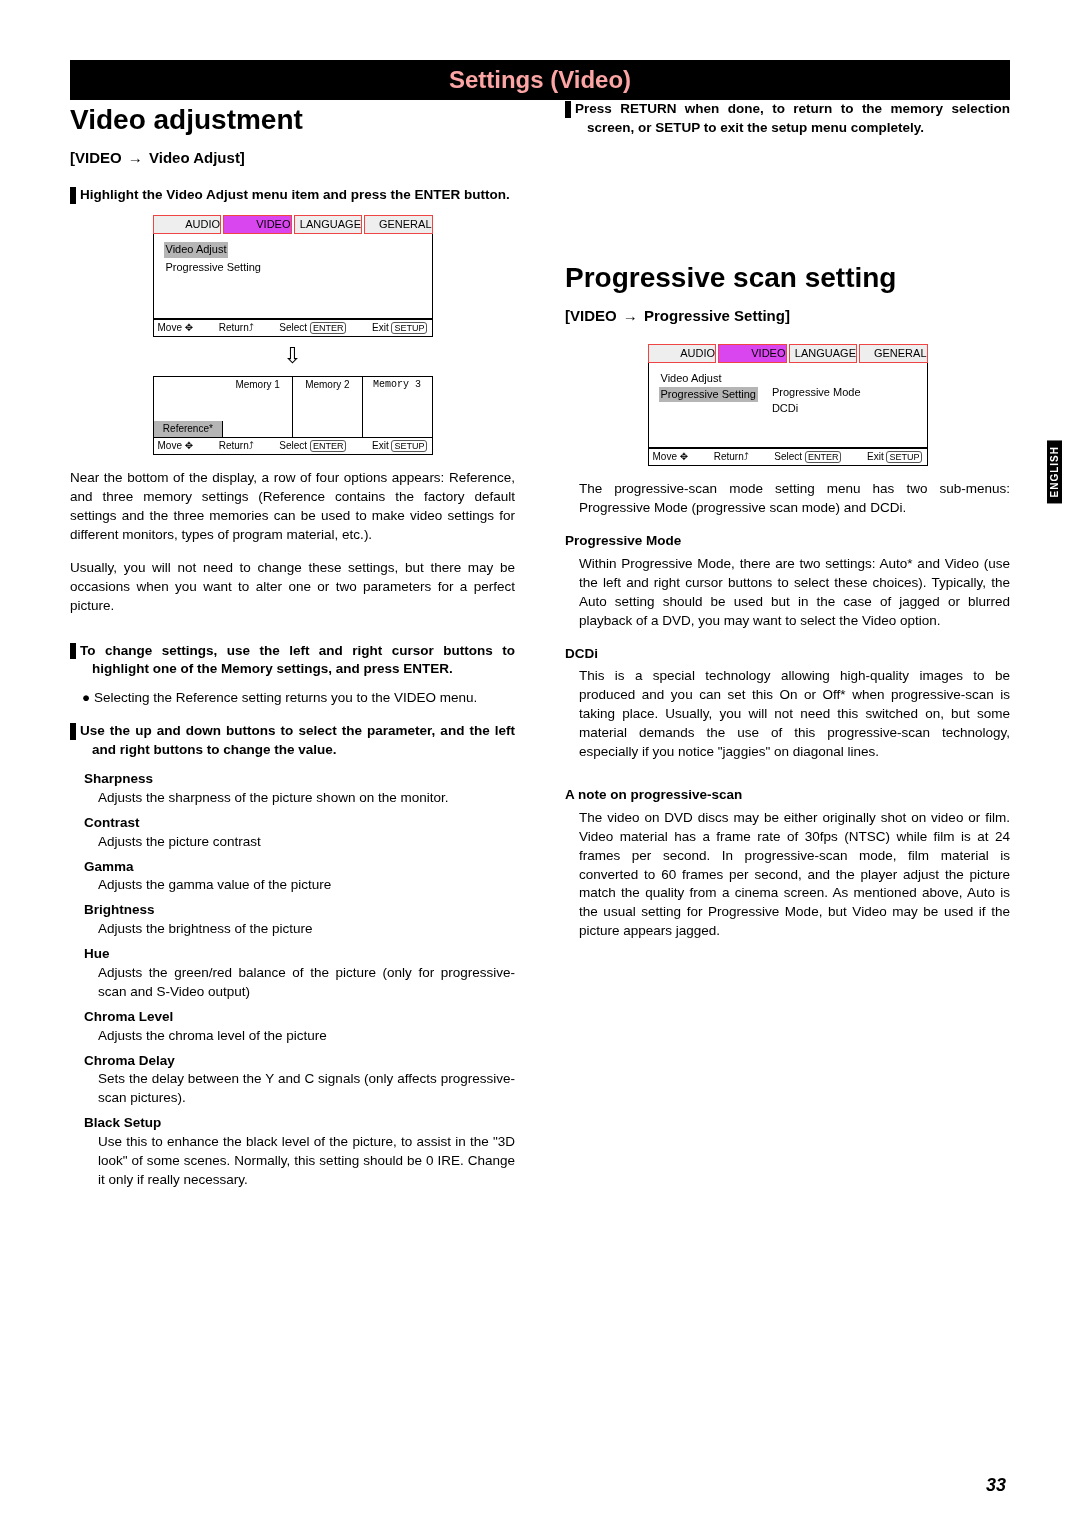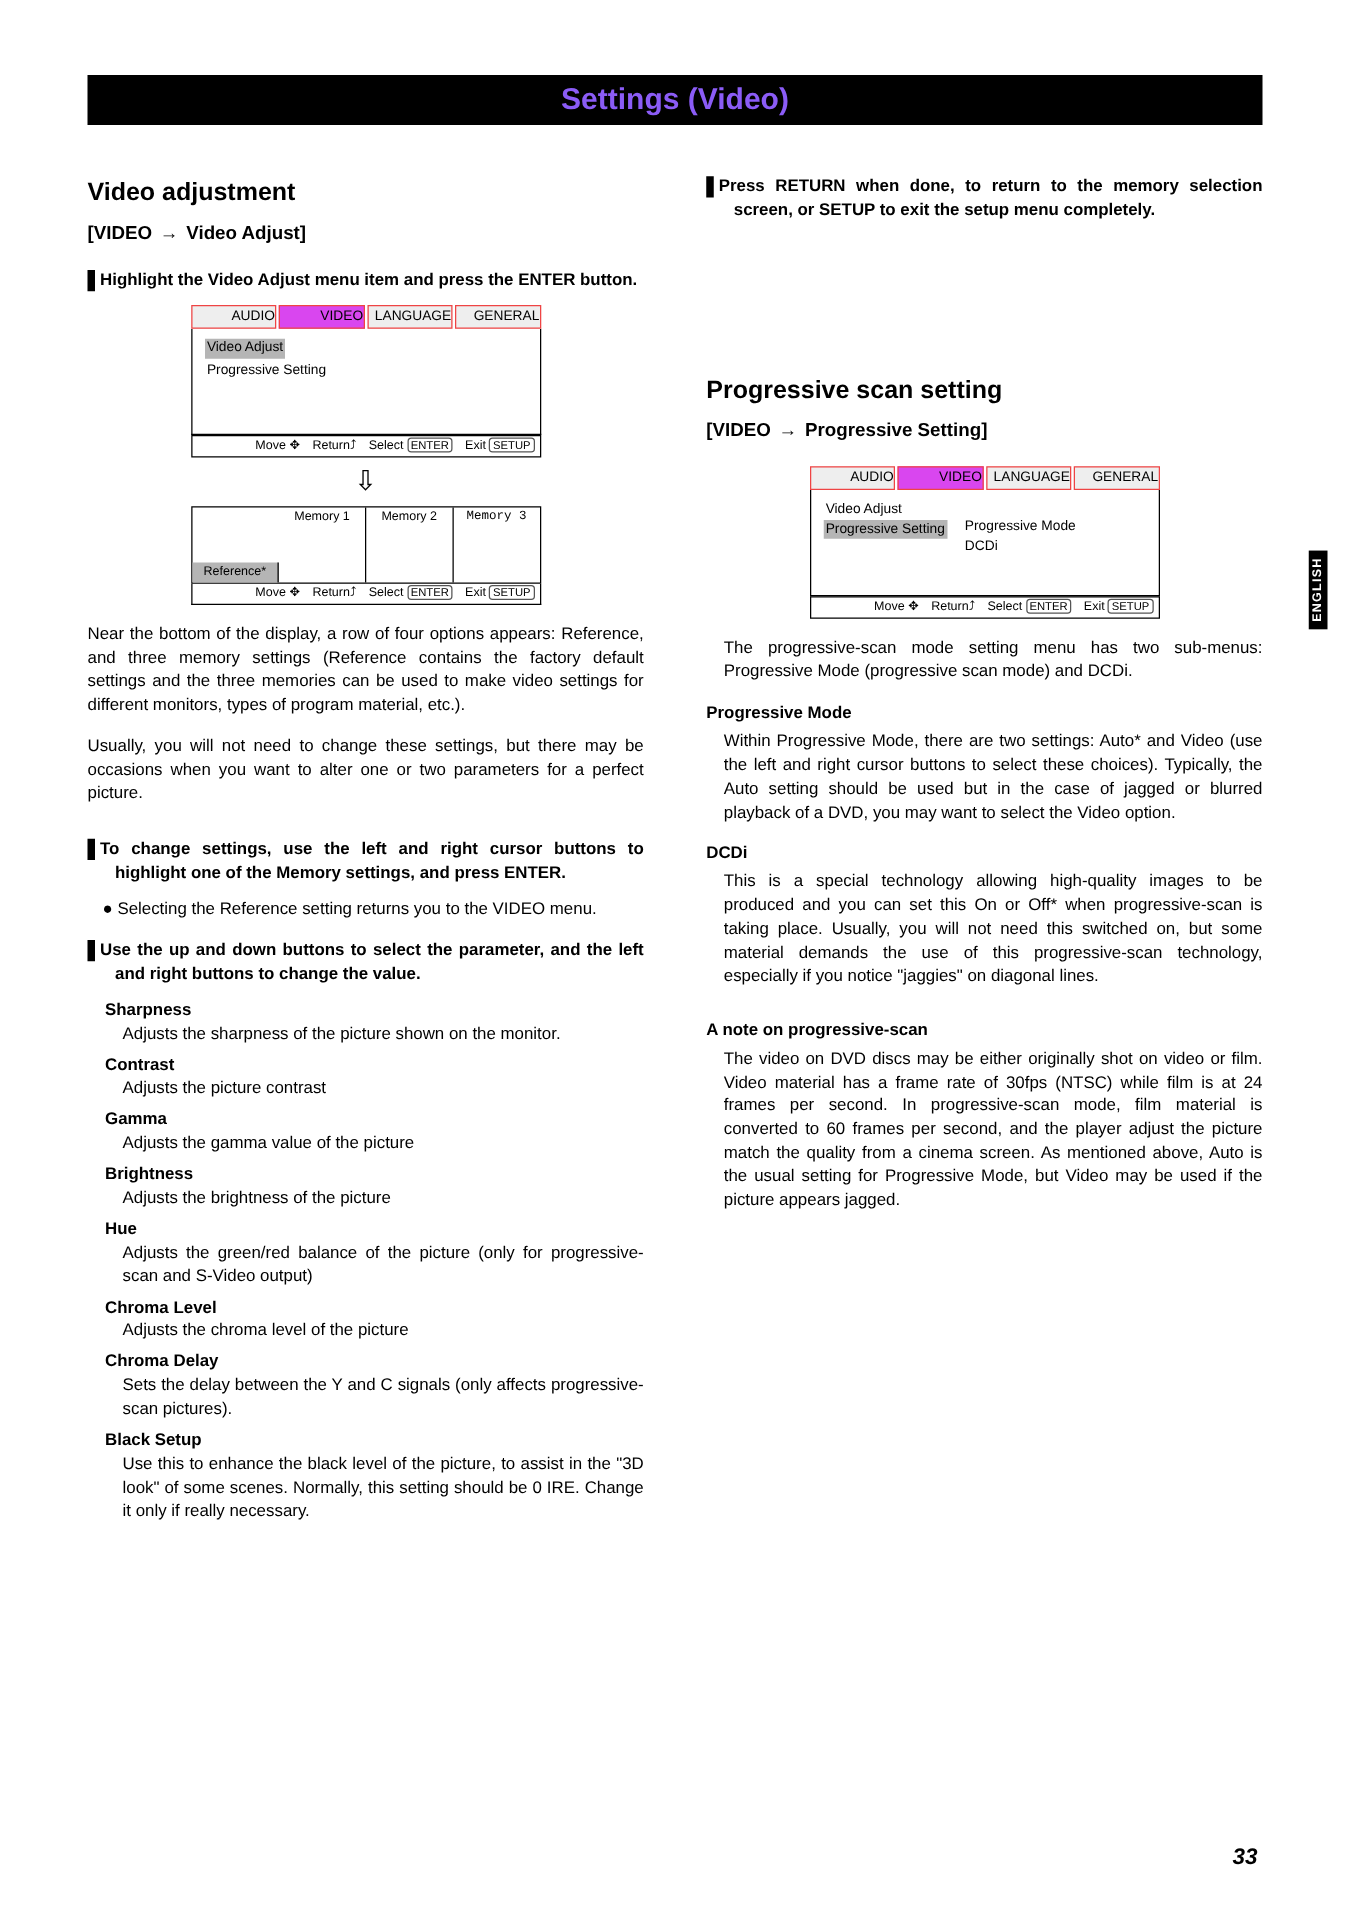--- a/index.html
+++ b/index.html
@@ -1,21 +1,21 @@
 <!DOCTYPE html>
 <html><head>
 <meta charset="utf-8">
 <style>
 * { margin: 0; padding: 0; box-sizing: border-box; }
 body { font-family: Arial, Helvetica, sans-serif; width: 1080px; height: 1526px; background: #fff; position: relative; }
 .page { padding: 60px 70px 40px 70px; }
-.header-bar { background: #000; color: #8b5cf6; text-align: center; font-size: 24px; font-weight: bold; padding: 6px 0; margin-bottom: 40px; }
+.header-bar { background: #000; color: #fca5a5; text-align: center; font-size: 24px; font-weight: bold; padding: 6px 0; }
 .cols { display: flex; gap: 50px; }
 .col { flex: 1; font-size: 13.5px; line-height: 1.4; }
-.section-title { font-size: 20px; font-weight: bold; margin-bottom: 8px; }
+.section-title { font-size: 28px; font-weight: bold; margin-bottom: 8px; }
 .subpath { font-size: 15px; font-weight: bold; margin-bottom: 18px; }
 .arrow { display: inline-block; margin: 0 2px; }
 .step-num { display: inline-block; background: #000; color: #fff; font-weight: bold; font-size: 12px; padding: 0 3px; margin-right: 4px; }
 .step { font-weight: bold; margin-bottom: 10px; padding-left: 22px; text-indent: -22px; text-align: justify; }
 .body-text { text-align: justify; margin-bottom: 14px; padding-left: 14px; }
 .body-text.no-indent { padding-left: 0; }
 .bullet-line { padding-left: 24px; text-indent: -12px; margin-bottom: 14px; text-align: justify; }
 .param-block { padding-left: 14px; margin-bottom: 6px; }
 .param-name { font-weight: bold; }
 .param-desc { padding-left: 14px; text-align: justify; }
@@ -24,21 +24,21 @@
 
 .osd { width: 280px; margin: 0 auto 14px auto; font-size: 11px; }
 .osd-tabs { display: flex; gap: 2px; }
 .osd-tab { flex: 1; border: 1px solid #ef4444; text-align: right; padding: 1px 0; background: #eee; }
 .osd-tab.active { background: #d946ef; font-weight: normal; }
 .osd-body { border: 1px solid #000; border-top: none; height: 85px; padding: 8px 10px; }
 .osd-body .sel { background: #b5b5b5; padding: 0 2px; display: inline-block; }
 .osd-body .norm { padding: 0 2px; display: block; margin-top: 2px; }
 .osd-body-row { display: flex; gap: 14px; }
 .osd-right { font-size: 11px; }
-.osd-footer { border: 1px solid #000; border-top: 1px solid #000; display: flex; padding: 1px 4px; gap: 10px; font-size: 10px; justify-content: flex-end; }
+.osd-footer { border: 1px solid #000; border-top: 1px solid #000; display: flex; padding: 1px 4px; gap: 10px; font-size: 10px; justify-content: space-between; }
 .osd-btn-inline { border: 1px solid #555; border-radius: 3px; padding: 0 2px; font-size: 9px; }
 .down-arrow { text-align: center; font-size: 22px; margin: 4px 0; }
 .mem-row { display: flex; border: 1px solid #000; }
 .mem-cell { flex: 1; text-align: center; border-right: 1px solid #000; padding: 1px 0; font-size: 10px; }
 .mem-cell:last-child { border-right: none; font-family: Liberation Mono, monospace; }
 .mem-cell.sel { background: #b5b5b5; margin-top: 44px; }
 
 .side-tab { position: absolute; right: 18px; top: 440px; background: #000; color: #fff; font-size: 10px; font-weight: bold; writing-mode: vertical-rl; transform: rotate(180deg); padding: 6px 2px; letter-spacing: 1px; }
 .page-num { position: absolute; right: 74px; bottom: 30px; font-size: 18px; font-style: italic; font-weight: bold; }
 </style>

